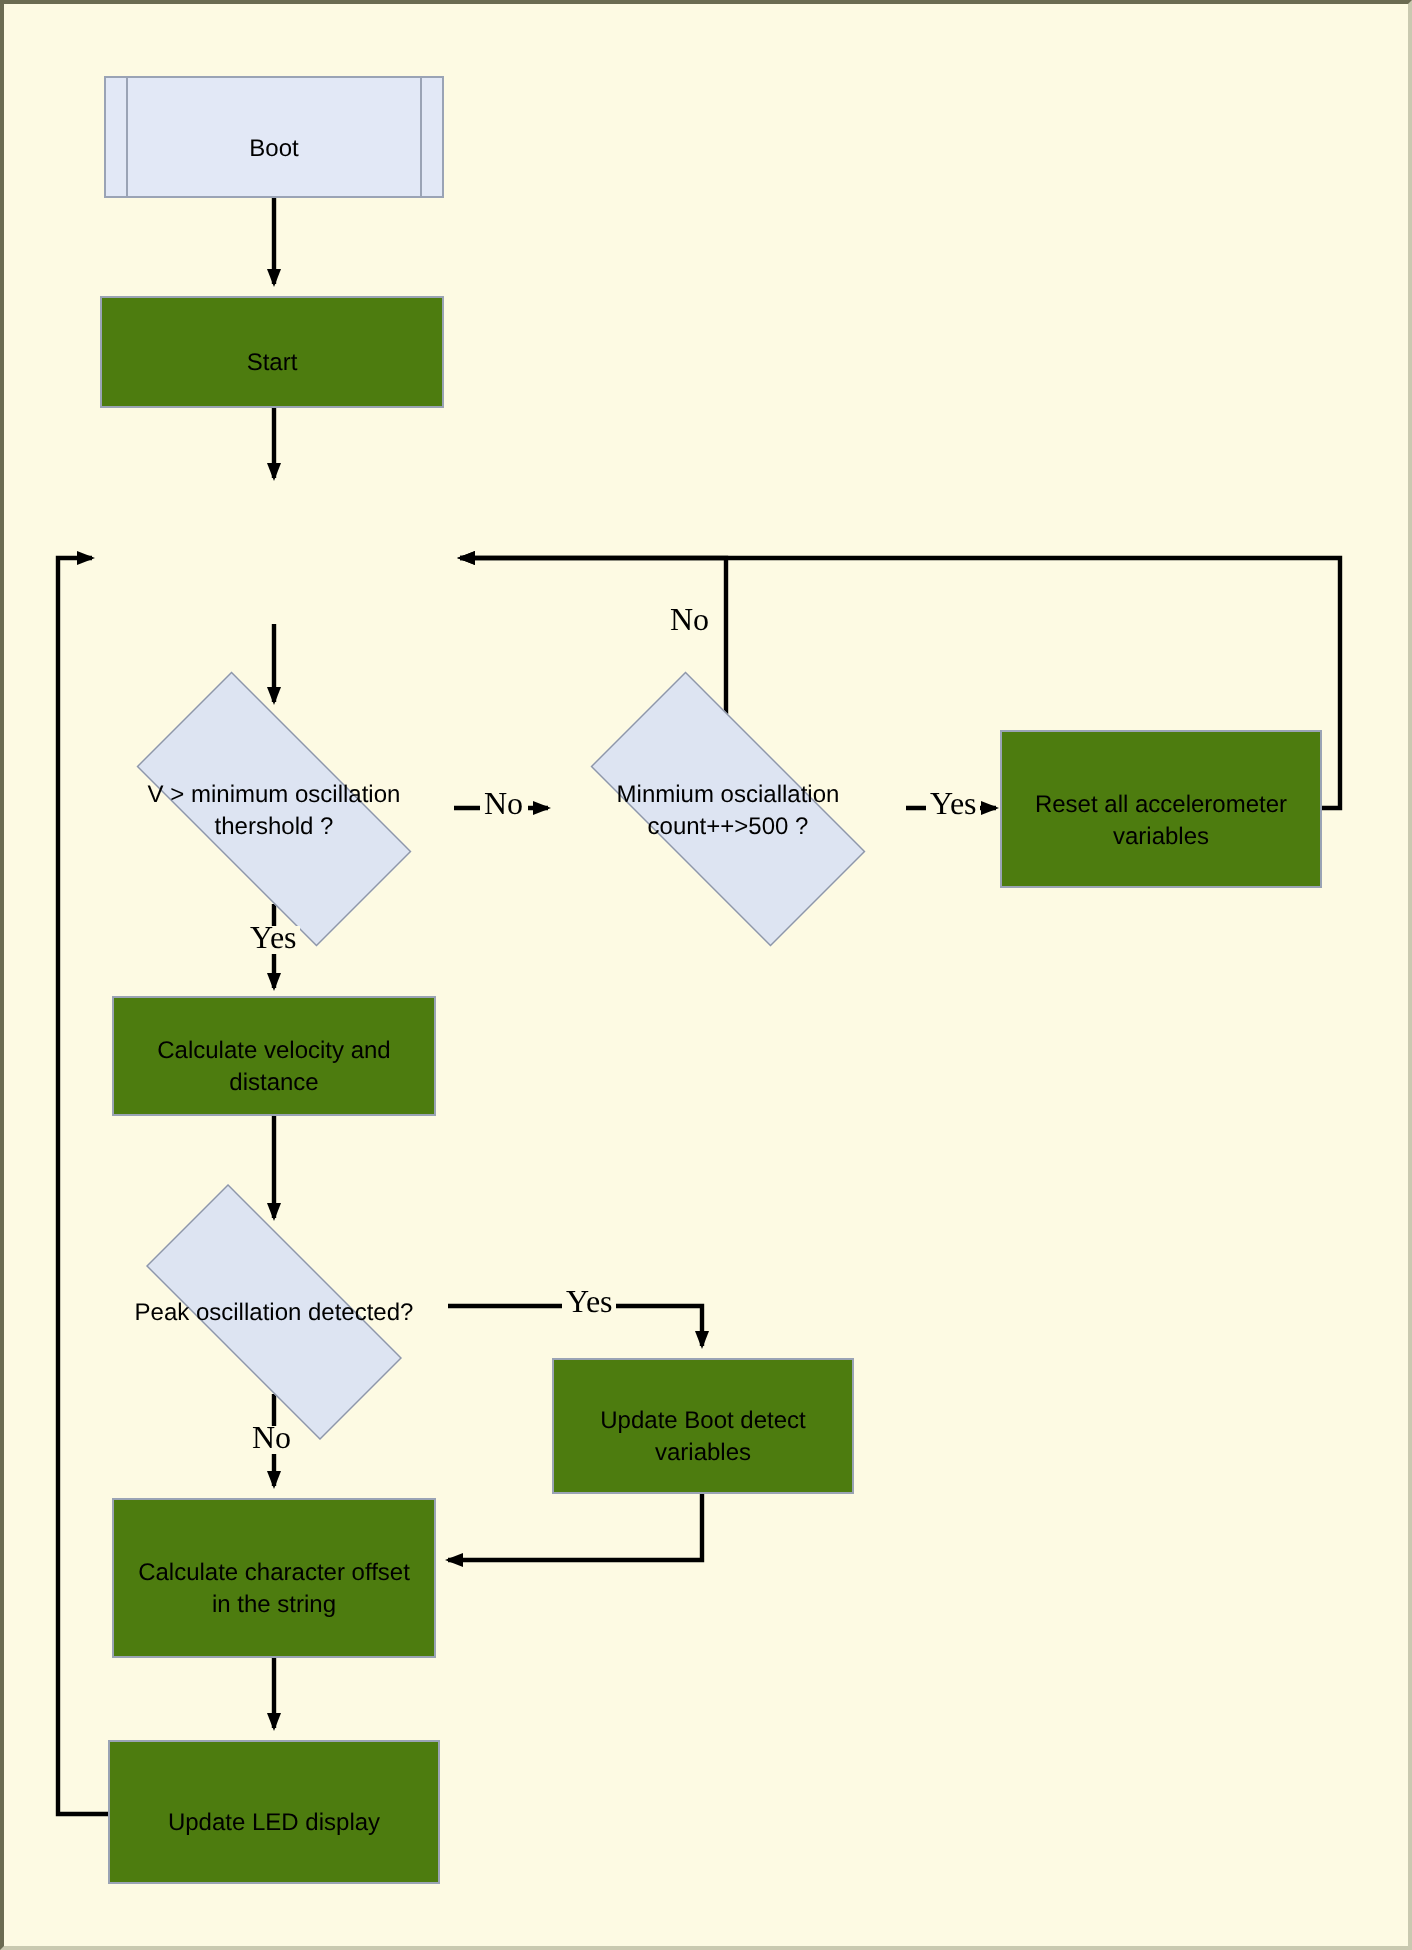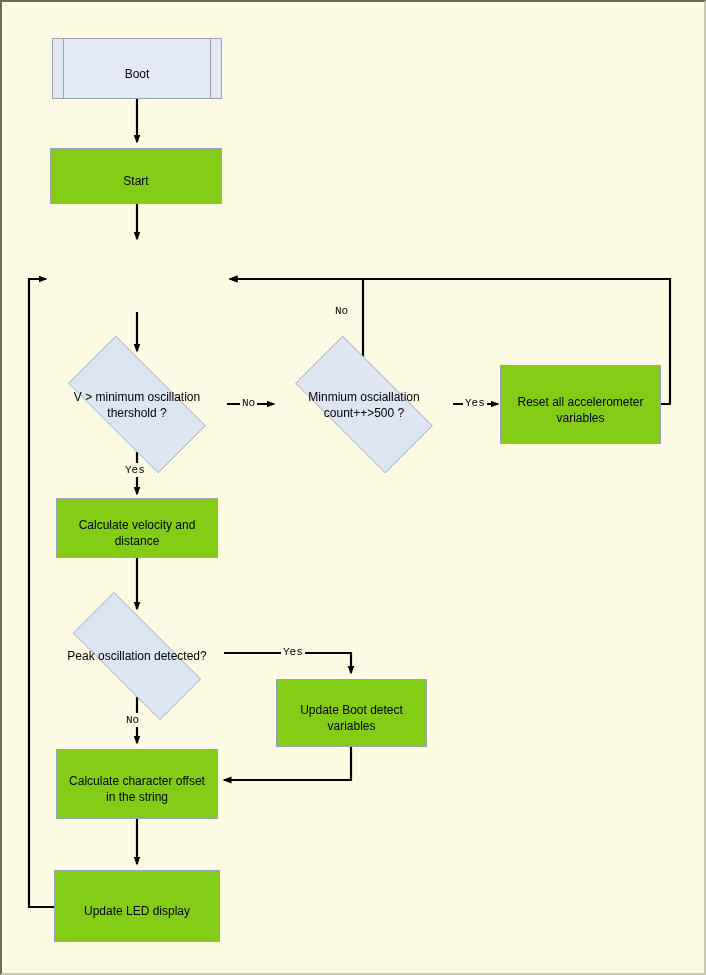--- a/index.html
+++ b/index.html
@@ -35,21 +35,21 @@
     align-items: center;
     justify-content: center;
     text-align: center;
     font-family: "Liberation Sans", sans-serif;
     font-size: 12px;
     line-height: 16px;
     color: #000000;
     z-index: 3;
   }
   .proc {
-    background: #84cc16;
+    background: #4d7c0f;
     border: 1px solid #9aa3b5;
   }
   .predef {
     background: #e2e8f6;
     border: 1px solid #9aa3b5;
   }
   .predef .bar-l, .predef .bar-r {
     position: absolute;
     top: 0;
     bottom: 0;
@@ -70,22 +70,22 @@
     transform: rotate(45deg) scale(0.707);
     transform-origin: center center;
   }
   .decision .dtext {
     position: relative;
     z-index: 2;
     width: 86%;
   }
   .edge-label {
     position: absolute;
-    font-family: Liberation Mono, monospace;
-    font-size: 11px;
+    font-family: Liberation Serif, serif;
+    font-size: 16px;
     line-height: 14px;
     color: #000000;
     background: #fdfae3;
     padding: 0 2px;
     z-index: 4;
     white-space: nowrap;
   }
   .node-text { display: block; width: 100%; padding: 0 6px; box-sizing: border-box; margin-top: 10px; }
 </style>
 </head>
@@ -160,21 +160,21 @@
 
   <div class="node decision" style="left:48px; top:613px; width:174px; height:82px;">
     <span class="dia"></span>
     <span class="dtext">Peak oscillation detected?</span>
   </div>
 
   <div class="node proc" style="left:274px; top:677px; width:151px; height:68px;">
     <span class="node-text">Update  Boot detect variables</span>
   </div>
 
-  <div class="node proc" style="left:54px; top:747px; width:162px; height:70px;">
+  <div class="node proc" style="left:54px; top:747px; width:162px; height:80px;">
     <span class="node-text">Calculate character offset  in the string</span>
   </div>
 
   <div class="node proc" style="left:52px; top:868px; width:166px; height:72px;">
     <span class="node-text">Update LED display</span>
   </div>
 
   <div class="edge-label" style="left:238px; top:394px;">No</div>
 
   <div class="edge-label" style="left:121px; top:461px;">Yes</div>

